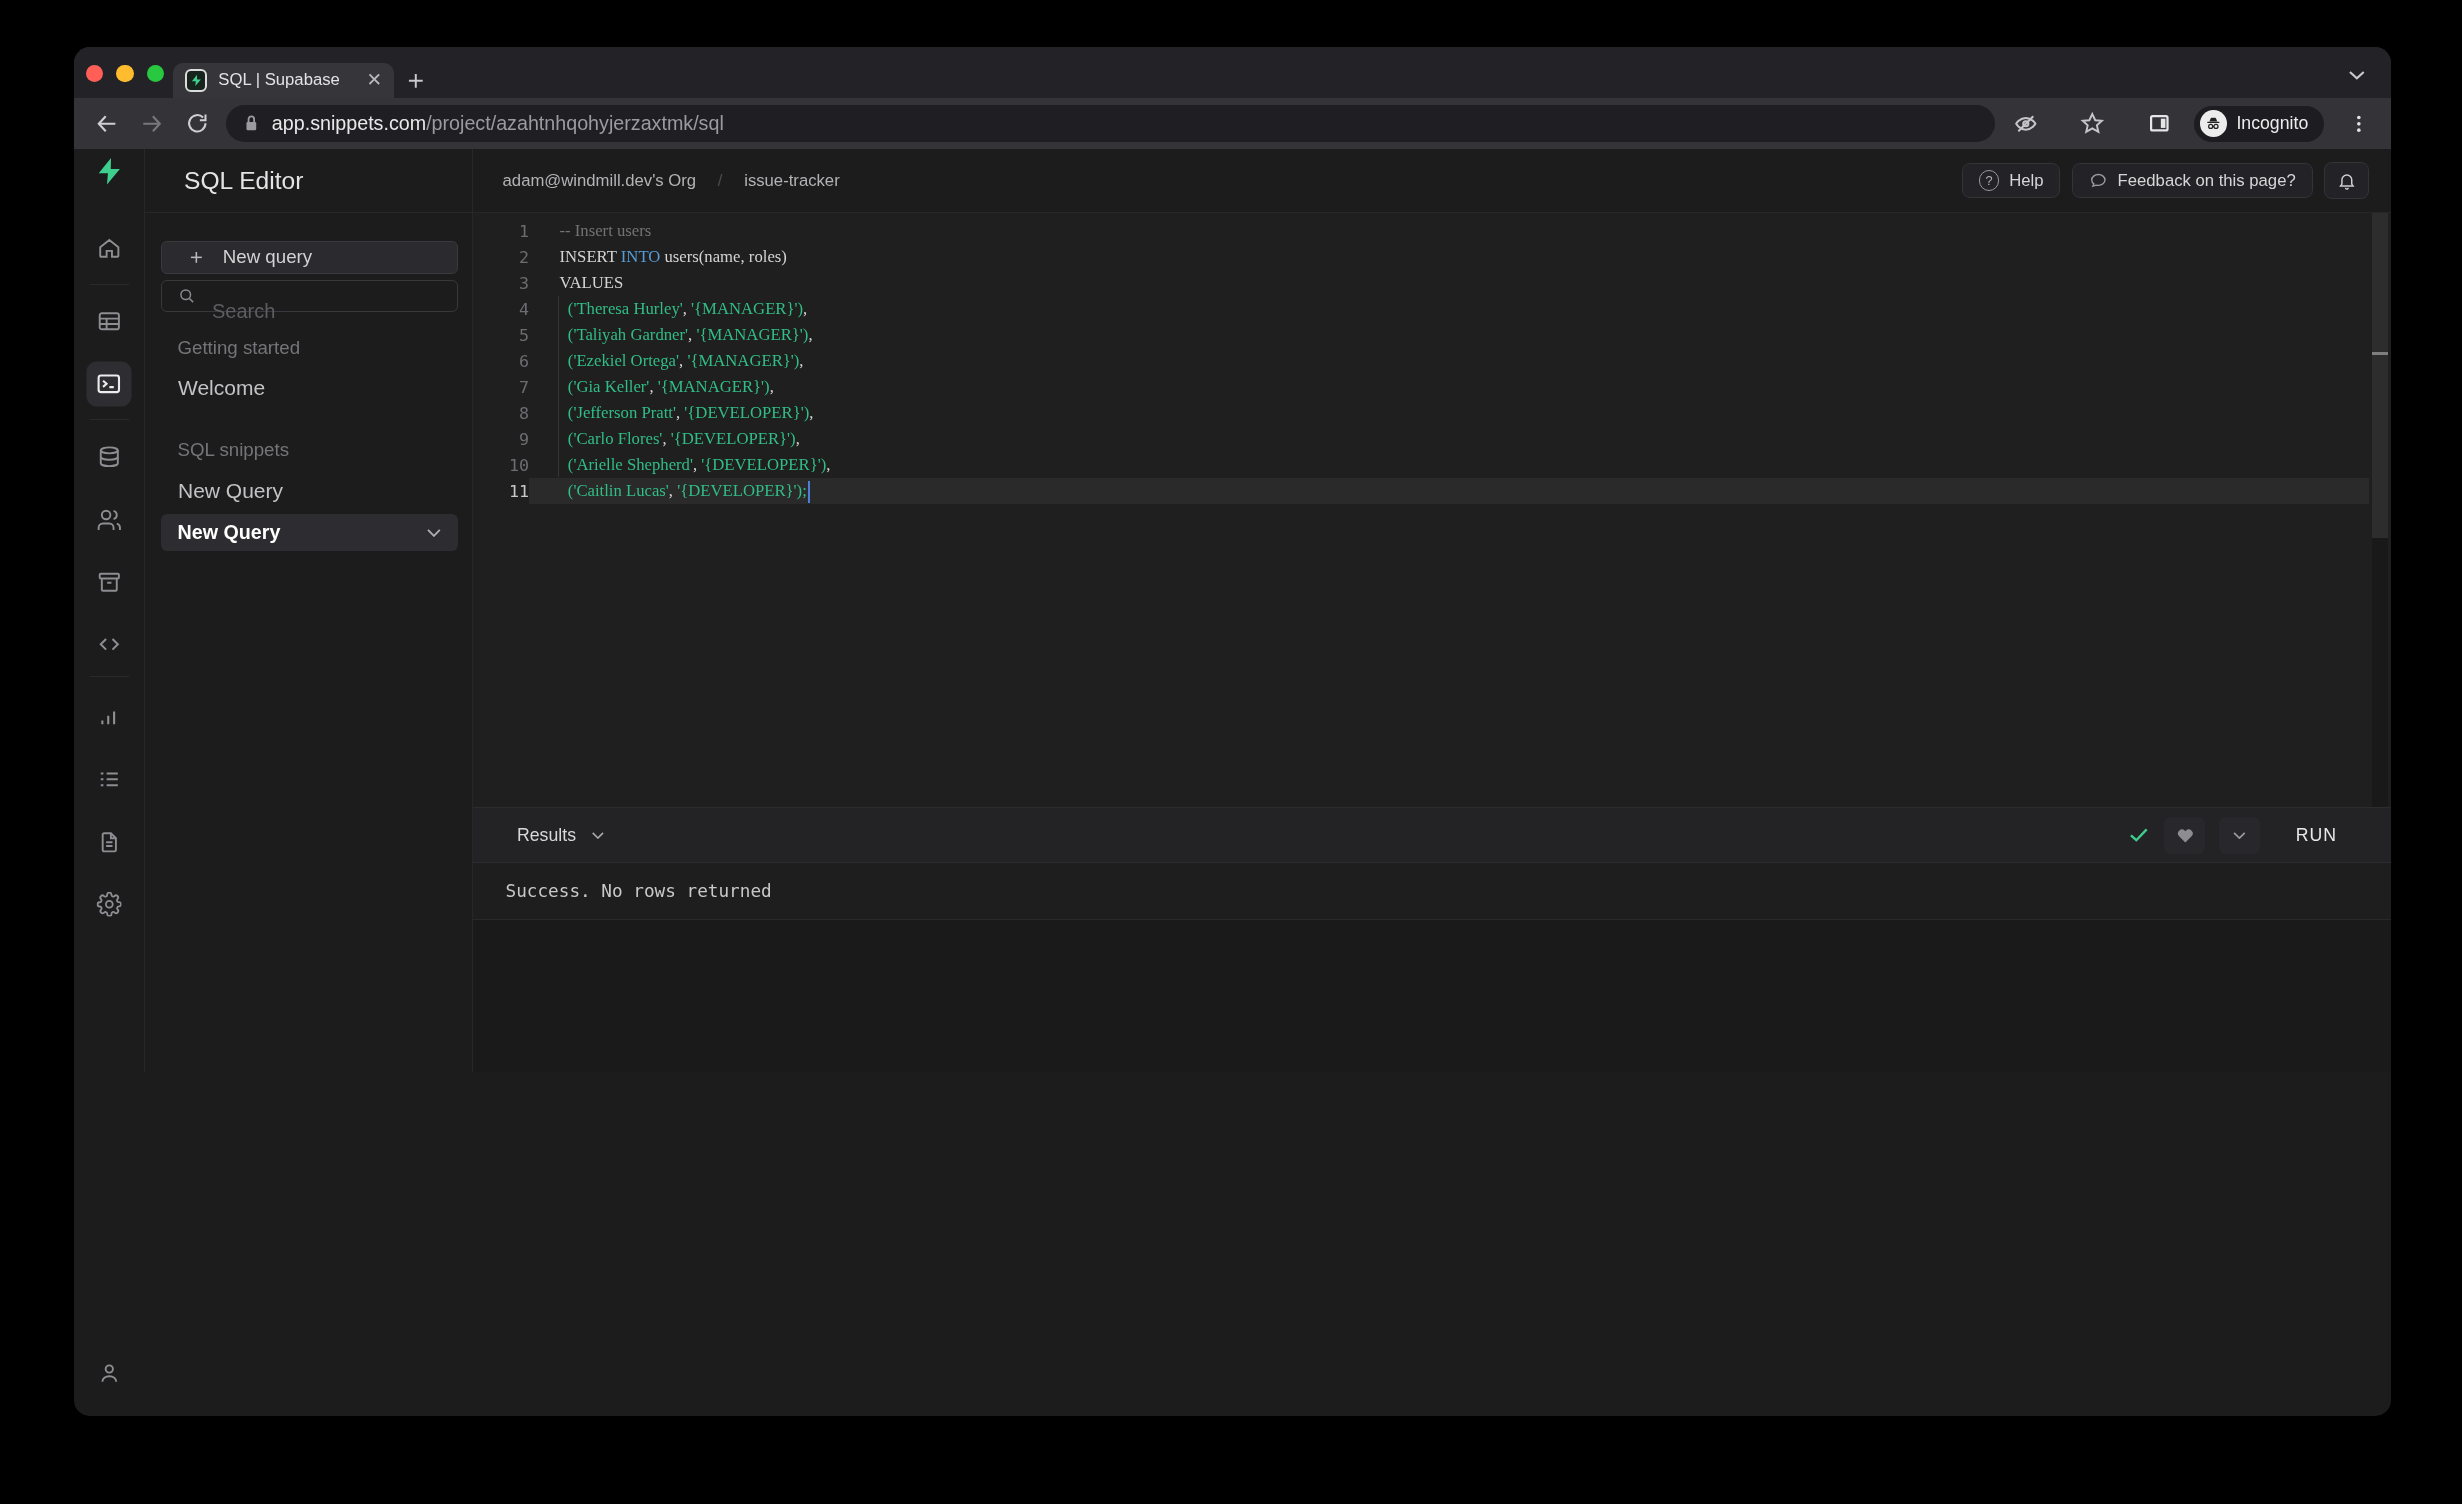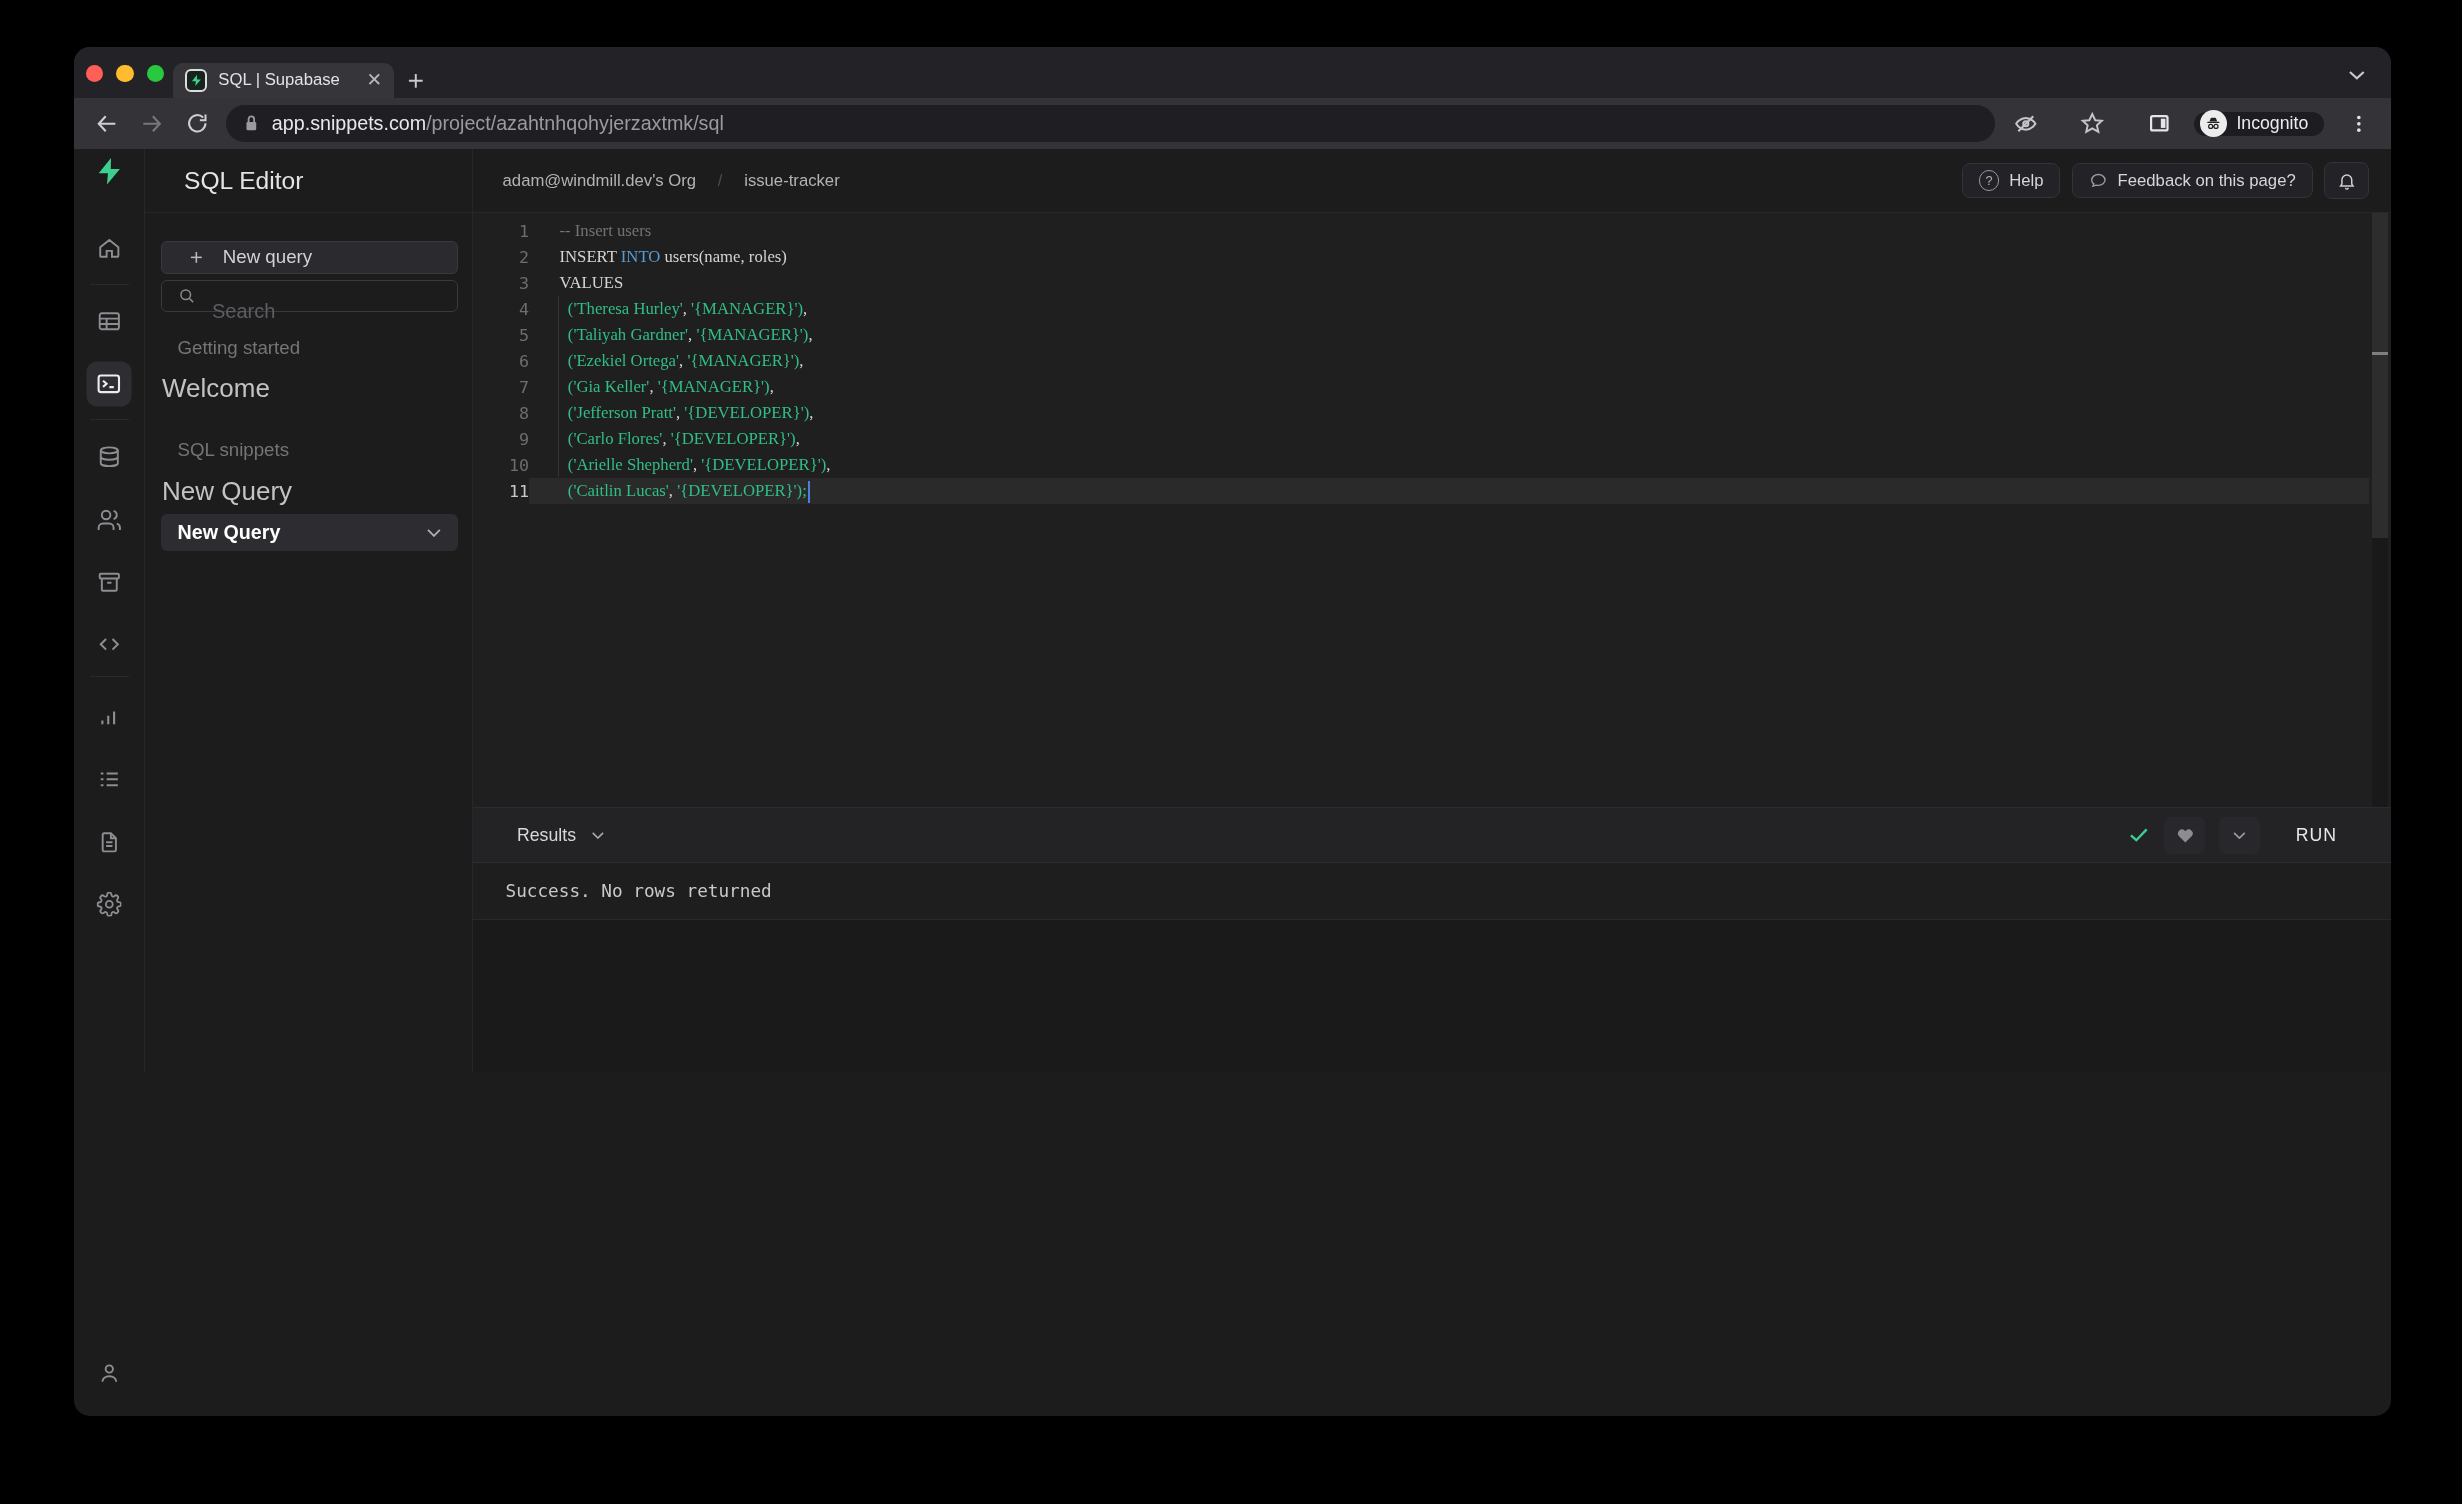--- a/index.html
+++ b/index.html
@@ -29,21 +29,21 @@
 
   
   .toolbar { height:51px; background:#333338; display:flex; align-items:center; padding:0 19.7px; }
   .nav-ic { width:25.6px; height:25.6px; flex:0 0 auto; display:flex; align-items:center; justify-content:center; }
   .nav-ic + .nav-ic { margin-left:19.7px; }
   .omnibox { flex:1; height:37px; margin:0 17.7px 0 15.8px; background:#1f1f23; border-radius:18.7px;
              display:flex; align-items:center; padding:0 17.7px; min-width:0; }
   .url { font-size:19.7px; white-space:nowrap; overflow:hidden; margin-left:11.8px; }
   .url .domain { color:#e9e9eb; } .url .path { color:#9a9aa0; }
   .tb-right { display:flex; align-items:center; gap:21.7px; }
-  .incog { height:24px; background:#1d1d21; border-radius:18.7px; display:flex; align-items:center;
+  .incog { height:36px; background:#1d1d21; border-radius:18.7px; display:flex; align-items:center;
            gap:9.9px; padding:0 15.8px 0 5.9px; }
   .incog-circle { width:26.6px; height:26.6px; background:#ececec; border-radius:50%;
                   display:flex; align-items:center; justify-content:center; }
   .incog-label { color:#ededef; font-size:17.7px; }
 
   
   .app { position:relative; height:923px; display:flex; background:#8b5cf6; }
 
   .iconbar { position:relative; width:71px; flex:0 0 auto; border-right:1px solid #27272a; background:#1c1c1c; }
   .ib { position:absolute; left:50%; transform:translate(-50%,-50%); width:45px; height:45px;
@@ -54,21 +54,21 @@
   .sidebar { position:relative; width:328px; flex:0 0 auto; border-right:1px solid #27272a; background:#1c1c1c; }
   .sb-header { height:64px; border-bottom:1px solid #27272a; display:flex; align-items:center; padding-left:39px; }
   .sb-title { font-size:24.6px; color:#e4e4e6; }
   .nq-btn { position:absolute; left:15.8px; top:92px; width:297px; height:32.5px; background:#2b2b2f;
             border:1px solid #3a3a3e; border-radius:5.9px; display:flex; align-items:center; padding-left:25.6px;
             gap:16.7px; color:#d2d2d4; font-size:18.7px; }
   .searchbox { position:absolute; left:15.8px; top:131px; width:297px; height:31.5px; border:1px solid #39393d;
                border-radius:5.9px; display:flex; align-items:center; padding-left:16.7px; gap:15.8px; }
   .searchbox .ph { color:#5d5d62; font-size:20px;margin-top:32px; }
   .sb-sec { position:absolute; left:32.5px; color:#747479; font-size:18.7px; transform:translateY(-50%); }
-  .sb-item { position:absolute; left:17px; color:#c3c3c6; font-size:26px; transform:translateY(-50%); }
+  .sb-item { position:absolute; left:33px; color:#c3c3c6; font-size:21px; transform:translateY(-50%); }
   .sb-active { position:absolute; left:15.8px; top:365px; width:297px; height:37px; background:#2d2d31;
                border-radius:5.9px; display:flex; align-items:center; justify-content:space-between;
                padding:0 15.8px 0 16.7px; }
   .sb-active .lbl { color:#ffffff; font-weight:bold; font-size:19.7px; }
 
   .main { position:relative; flex:1; min-width:0; display:flex; flex-direction:column; background:#1f1f1f; }
   .main-header { height:64px; flex:0 0 auto; background:#1c1c1c; border-bottom:1px solid #27272a;
                  display:flex; align-items:center; padding:0 21.7px 0 29.6px; }
   .crumbs { display:flex; gap:21.7px; font-size:16.7px; color:#b3b3b6; flex:1; }
   .crumb-sep { color:#4c4c50; }

